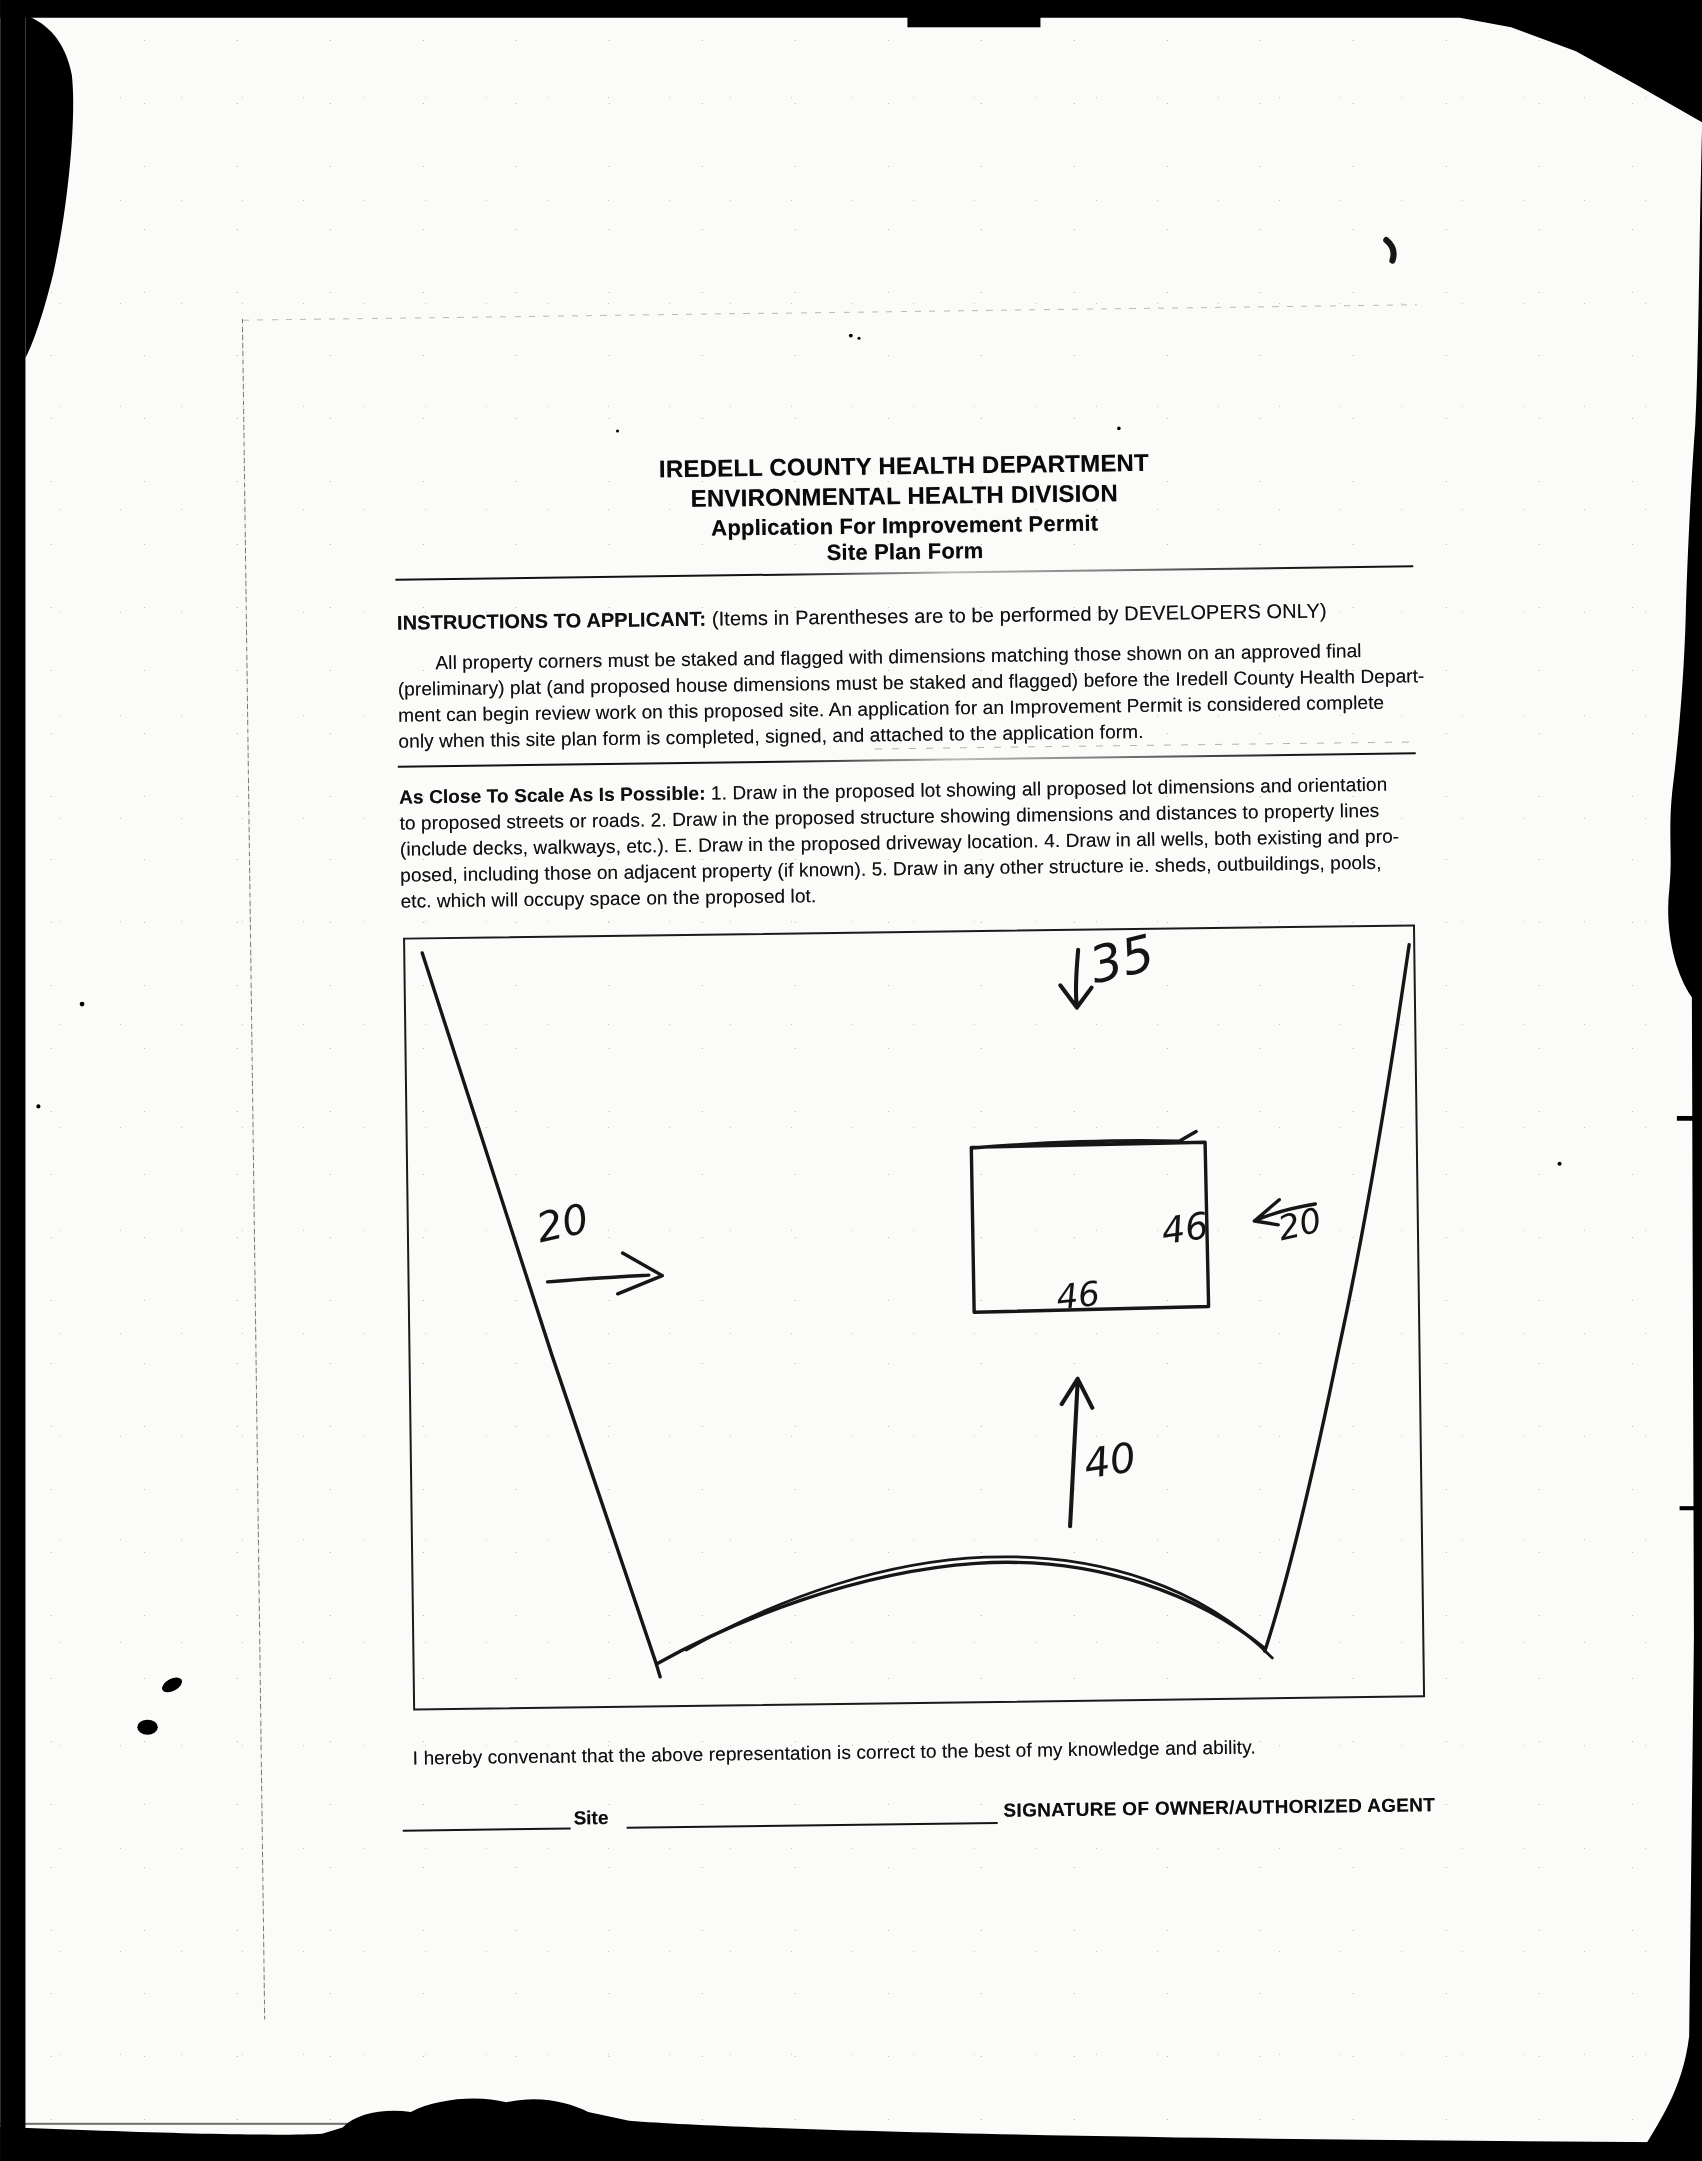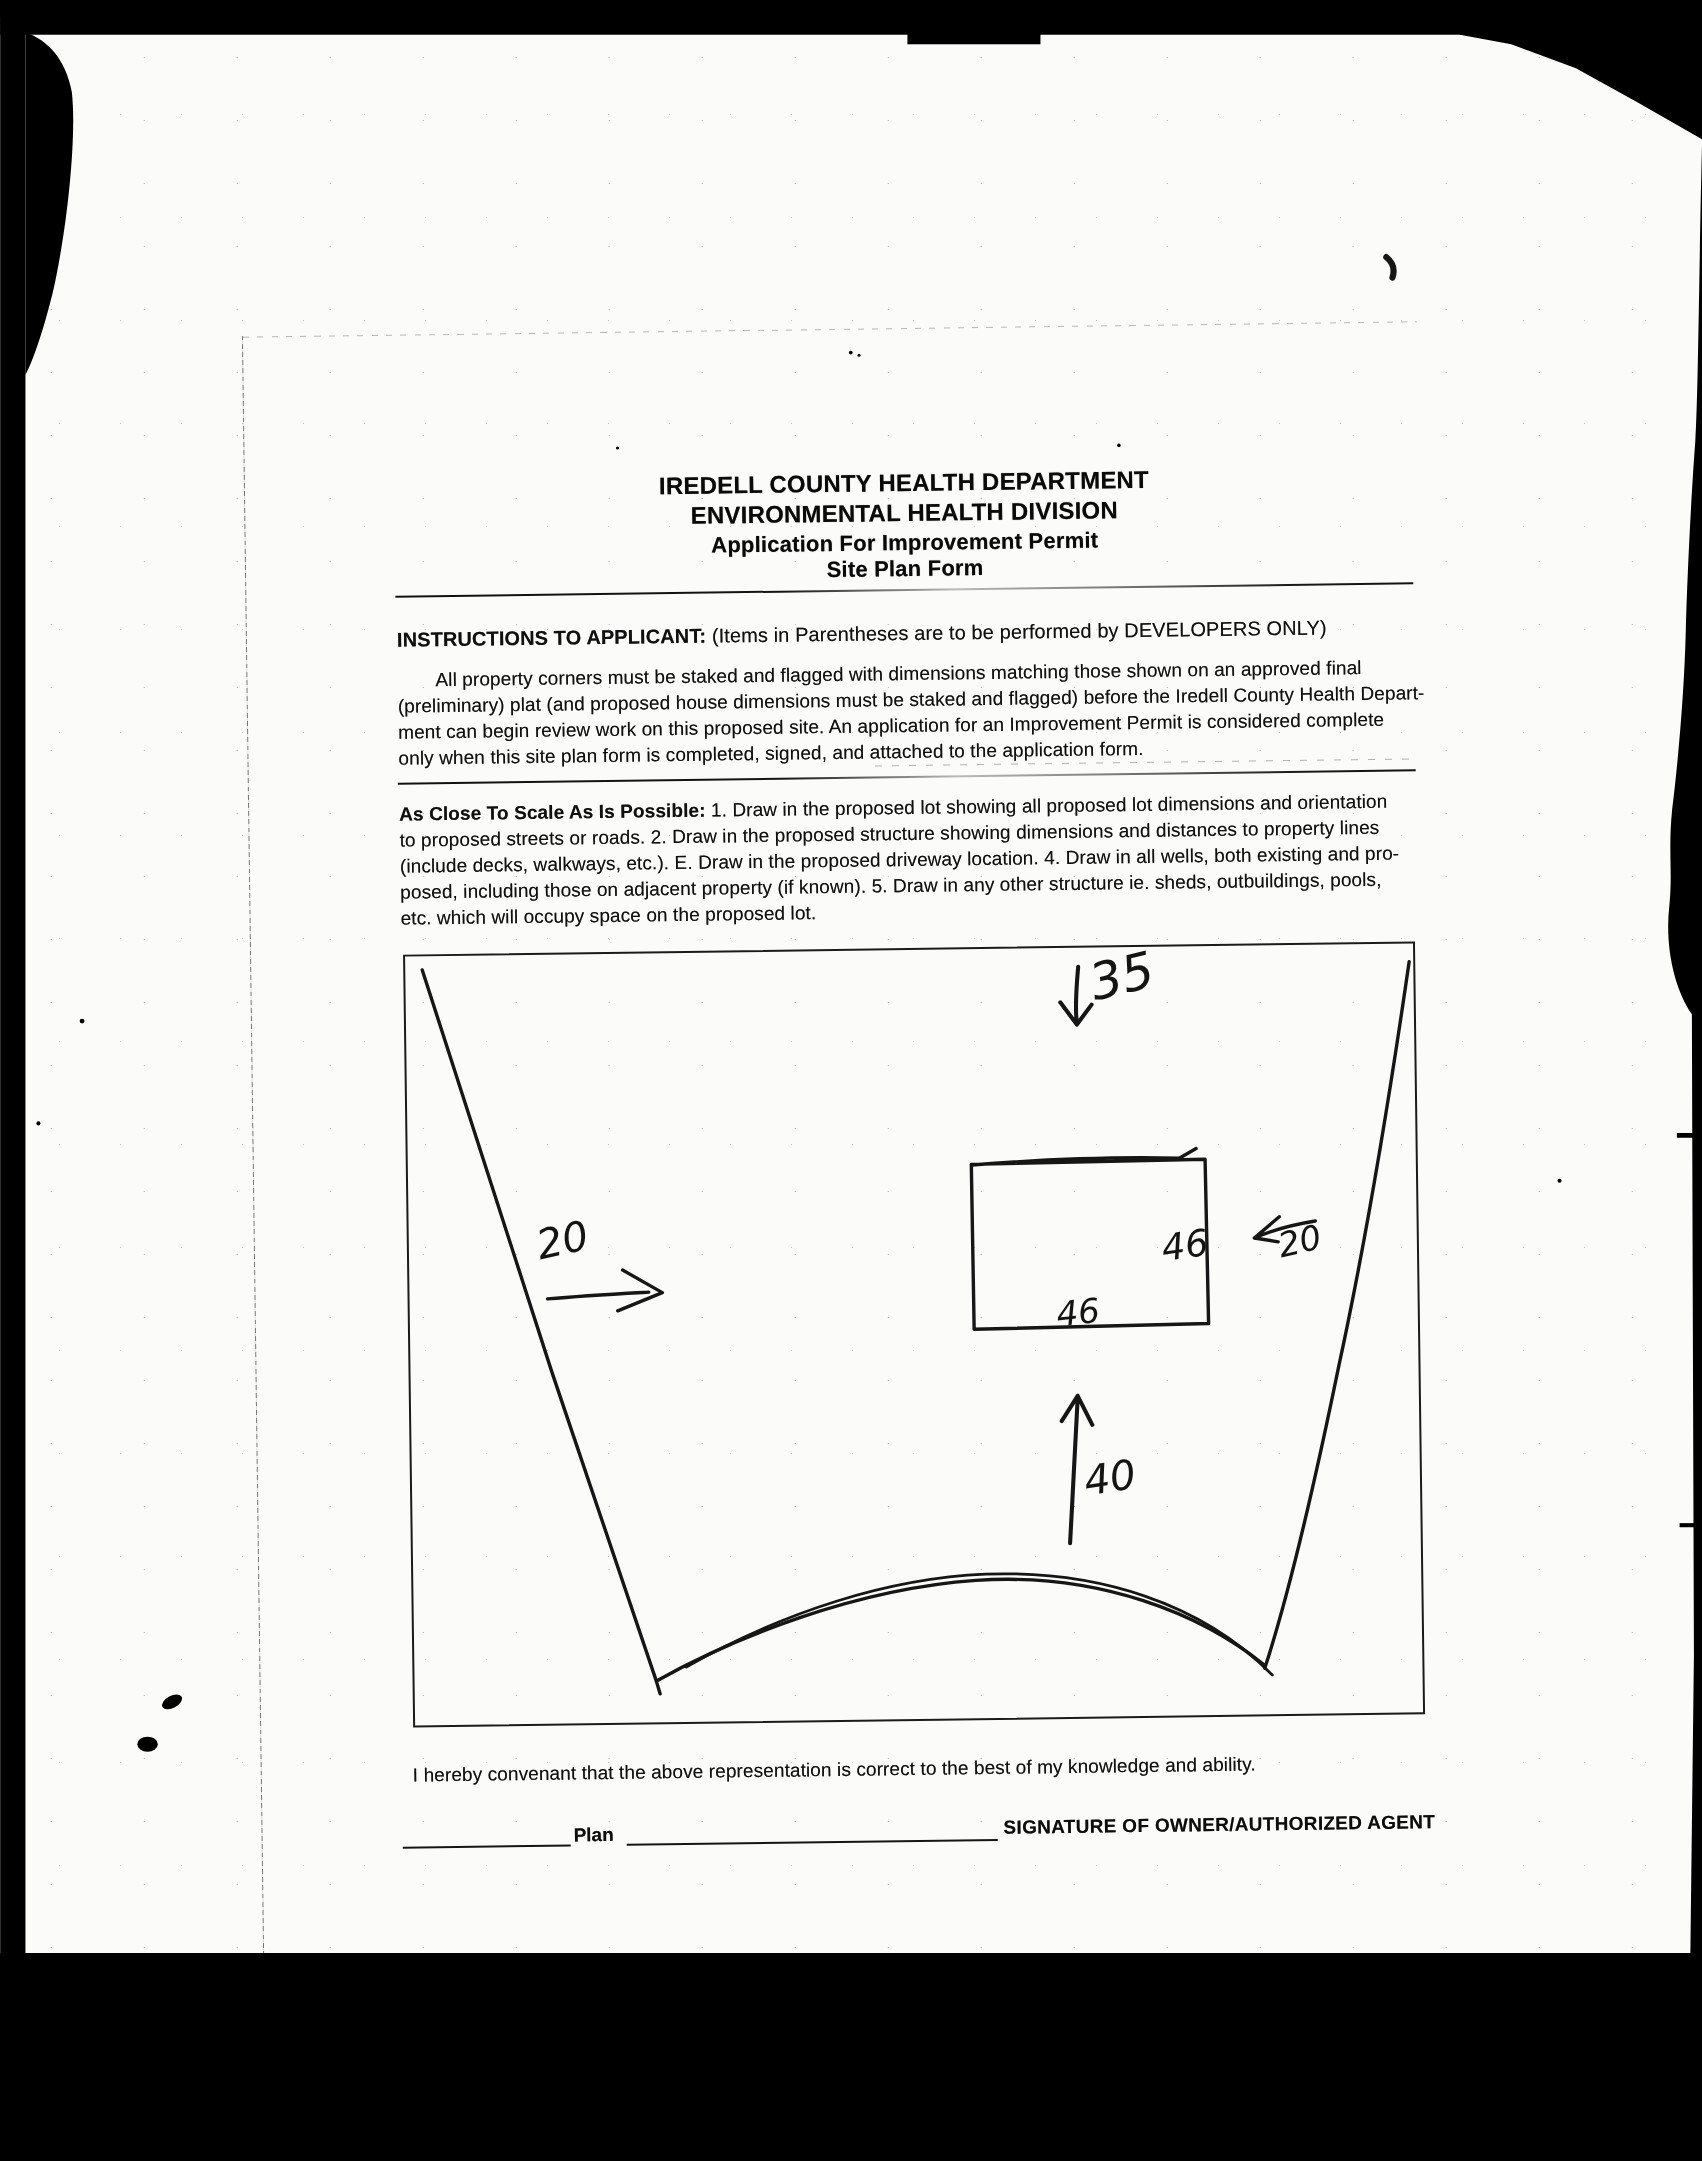--- a/index.html
+++ b/index.html
@@ -1,17 +1,17 @@
 <!DOCTYPE html>
 <html style="font-size:11px"><head>
 <meta charset="utf-8">
 <style>
   html,body{margin:0;padding:0;background:#000;}
-  #canvas{position:relative;width:1703px;height:1936px;background:#000;overflow:hidden;
-          font-family:"Liberation Sans",sans-serif;margin-top:17px;}
+  #canvas{position:relative;width:1703px;height:2161px;background:#000;overflow:hidden;
+          font-family:"Liberation Sans",sans-serif;}
   #paper{position:absolute;left:0;top:0;width:1703px;height:2161px;background:#fbfbfa;
     background-image:
       radial-gradient(circle, rgba(0,0,0,.30) 0.5px, transparent 0.7px),
       radial-gradient(circle, rgba(0,0,0,.22) 0.5px, transparent 0.7px),
       radial-gradient(circle, rgba(0,0,0,.18) 0.4px, transparent 0.7px);
     background-size:93px 63px, 61px 103px, 144px 42px;
     background-position:4.8px 9px, 29px 46px, 69px 20px;}
   #page-rot{position:absolute;left:0;top:0;width:1703px;height:2161px;
     transform:rotate(-0.75deg);transform-origin:911px 1160px;color:#0b0b0b;}
   .abs{position:absolute;}
@@ -96,21 +96,21 @@
         <text class="hand" x="953" y="557" font-size="50" transform="rotate(-5 953 557)">46</text>
 
         <path class="ink" stroke-width="6" d="M 967 877 C 972 805, 976 732, 981 663 M 981 660 L 957 697 M 981 660 L 1002 703"></path>
         <text class="hand" x="992" y="807" font-size="60" transform="rotate(-8 992 807)">40</text>
       </svg>
     </div>
 
     <div class="abs bodytext" style="left:405px;top:1739px;font-size:19px;">I hereby convenant that the above representation is correct to the best of my knowledge and ability.</div>
 
     <div class="abs sigline" style="left:394px;top:1823px;width:168px;"></div>
-    <div class="abs sigtext" style="left:565px;top:1803px;">Plan</div>
+    <div class="abs sigtext" style="left:565px;top:1803px;">Site</div>
     <div class="abs sigline" style="left:618px;top:1823px;width:371px;"></div>
     <div class="abs sigtext" style="left:995px;top:1801px;letter-spacing:0.3px;">SIGNATURE OF OWNER/AUTHORIZED AGENT</div>
   </div>
 
   <svg class="abs" style="left:0;top:0;pointer-events:none;" width="1703" height="2161" viewBox="0 0 2496 3168">
 
     <rect x="0" y="0" width="2496" height="26" fill="#000"></rect>
     <rect x="1330" y="0" width="195" height="40" fill="#000"></rect>
     <polygon fill="#000" points="2140,0 2496,0 2496,180 2400,125 2310,75 2215,40 2140,26"></polygon>
 

